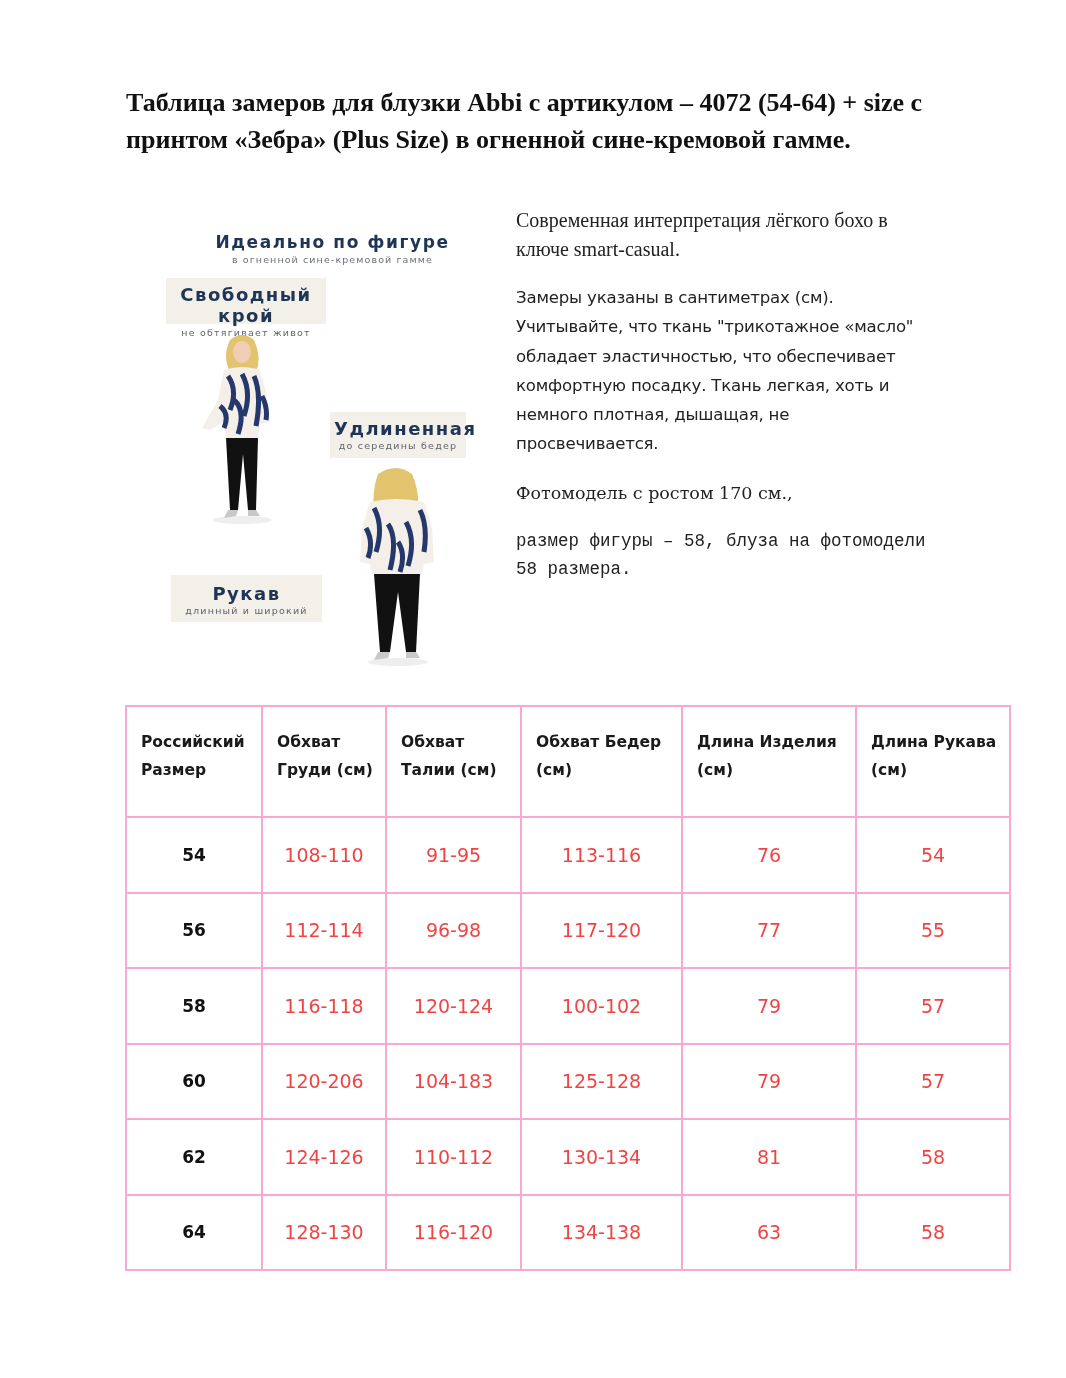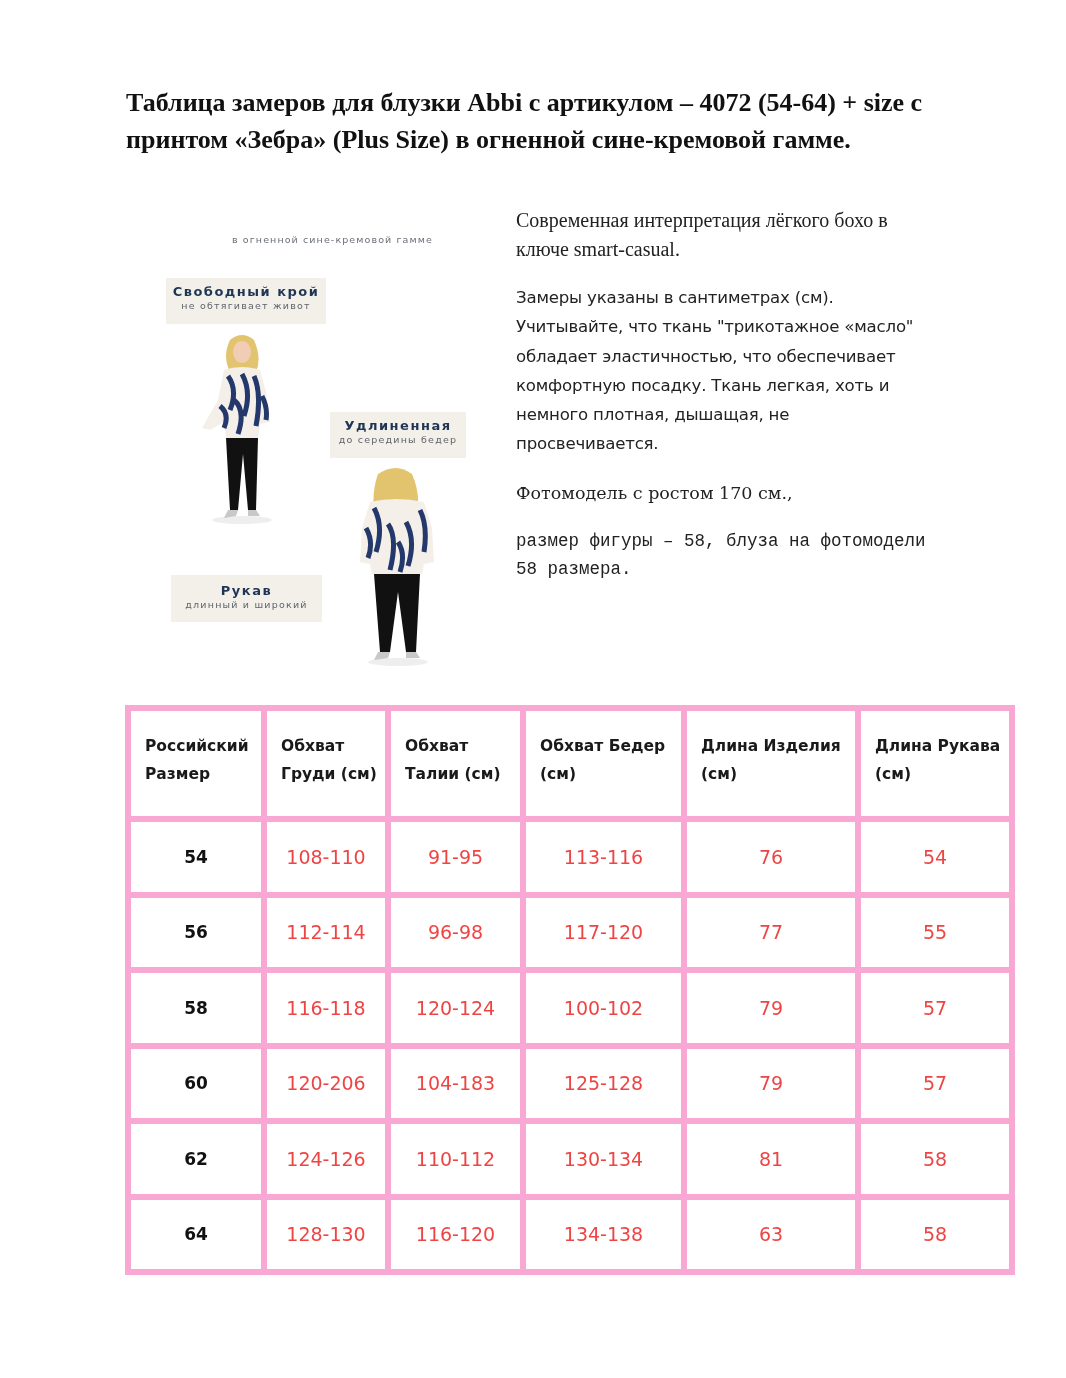--- a/index.html
+++ b/index.html
@@ -20,21 +20,21 @@
     letter-spacing: 1.6px; color: #1f3556; margin-left: 25px;
   }
   .promo-head .s {
     font-family: "DejaVu Sans", sans-serif; font-size: 9.5px; letter-spacing: 1.1px;
     color: #6a6f78; margin-left: 25px; margin-top: 2px;
   }
   .tag {
     position: absolute; background: #f3f0ea; text-align: center;
     padding: 6px 4px 5px;
   }
-  .tag .h { font-family: "DejaVu Sans", sans-serif; font-weight: bold; font-size: 13px; letter-spacing: 1.5px; color: #1f3556; }
+  .tag .h { font-family: "DejaVu Sans", sans-serif; font-weight: bold; font-size: 18px; letter-spacing: 1.5px; color: #1f3556; }
   .tag .s { font-family: "DejaVu Sans", sans-serif; font-size: 9.5px; letter-spacing: 1.2px; color: #5f636b; margin-top: 1px; }
   .tag1 { left: 6px; top: 56px; width: 160px; height: 46px; }
   .tag2 { left: 170px; top: 190px; width: 136px; height: 46px; }
   .tag3 { left: 11px; top: 353px; width: 151px; height: 47px; padding-top: 8px; }
 
   .model { position: absolute; }
   .model1 { left: 30px; top: 108px; width: 95px; height: 195px; }
   .model2 { left: 180px; top: 240px; width: 110px; height: 205px; }
 
   
@@ -43,37 +43,38 @@
   .desc .p2 { font-family: "DejaVu Sans", sans-serif; font-size: 16.6px; line-height: 29.3px; color: #222; margin-top: 19px; letter-spacing: -0.2px; }
   .desc .p3 { font-family: "DejaVu Serif", serif; font-size: 17.5px; line-height: 28px; color: #222; margin-top: 20px; }
   .desc .p4 { font-family: Liberation Mono, monospace; font-size: 17.5px; line-height: 28px; color: #222; margin-top: 20px; }
 
   
   table.sizes {
     position: absolute; left: 125px; top: 705px; width: 884px;
     border-collapse: collapse; table-layout: fixed;
     font-family: "DejaVu Sans", sans-serif; color: #111;
   }
-  table.sizes td, table.sizes th { border: 6px solid #f9a8d4; }
+  table.sizes td, table.sizes th { border: 2px solid #f9a8d4; }
   table.sizes th {
     height: 111px; vertical-align: top; text-align: left; font-weight: bold;
     font-size: 15.5px; line-height: 28px; padding: 21px 8px 0 14px; color: #1a1a1a;
   }
   table.sizes td { height: 75.5px; text-align: center; vertical-align: middle; font-size: 19px; color: #ef4444; }
   table.sizes td.size { font-weight: bold; font-size: 17px; color: #111; }
   col.c1 { width: 136px; } col.c2 { width: 124px; } col.c3 { width: 135px; }
   col.c4 { width: 161px; } col.c5 { width: 174px; } col.c6 { width: 154px; }
 </style>
 </head>
 <body>
 
 <h1 class="title">Таблица замеров для блузки Abbi с артикулом – 4072 (54-64) + size с принтом «Зебра» (Plus Size) в огненной сине-кремовой гамме.</h1>
 
 <div class="promo">
   <div class="promo-head">
+    <div class="h">Идеально по фигуре</div>
     <div class="s">в огненной сине-кремовой гамме</div>
   </div>
 
   <div class="tag tag1">
     <div class="h">Свободный крой</div>
     <div class="s">не обтягивает живот</div>
   </div>
   <div class="tag tag2">
     <div class="h">Удлиненная</div>
     <div class="s">до середины бедер</div>

